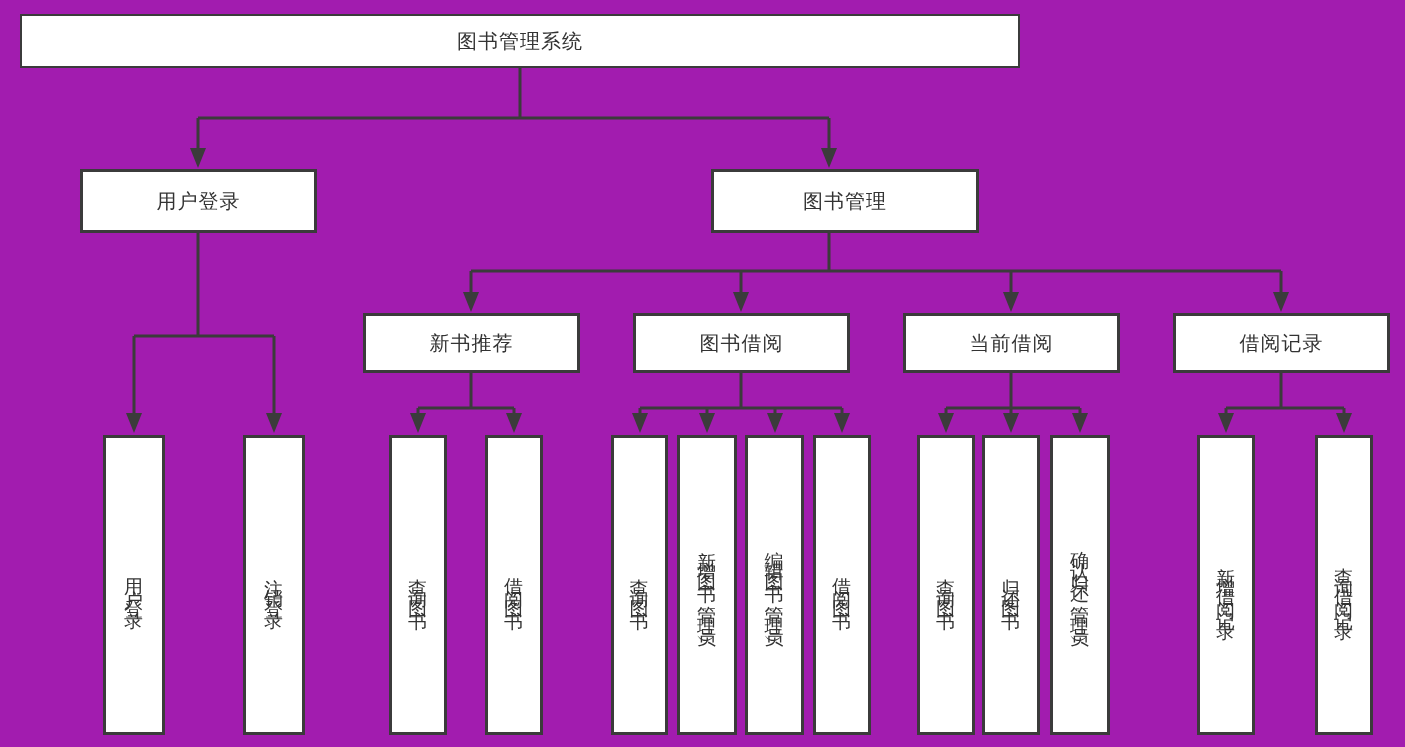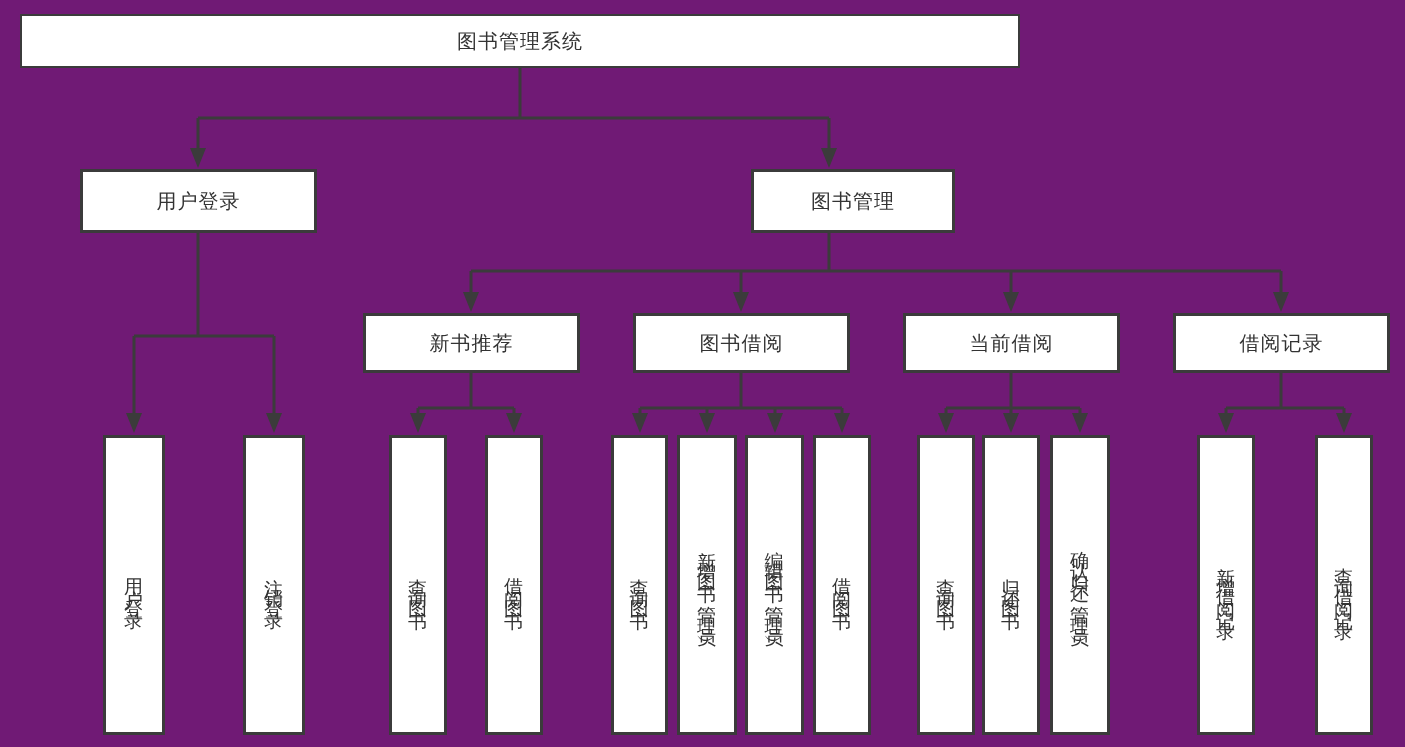--- a/index.html
+++ b/index.html
@@ -1,20 +1,20 @@
 <!DOCTYPE html>
 <html><head>
 <meta charset="utf-8">
 <style>
   html, body { margin: 0; padding: 0; background: #ffffff; }
   #canvas {
     position: relative;
     width: 1405px;
     height: 747px;
-    background: #701a75;
+    background: #a21caf;
     font-family: "Liberation Sans", sans-serif;
     overflow: hidden;
   }
   #connectors { position: absolute; left: 0; top: 0; z-index: 1; }
   .node {
     position: absolute;
     background: #ffffff;
     border: 3px solid #3b3b3b;
     box-sizing: border-box;
     display: flex;
@@ -85,21 +85,21 @@
     </g>
   </svg>
 
   <div class="node root" style="left:20px; top:14px; width:1000px; height:54px;">
     <span class="hlabel">图书管理系统</span>
   </div>
 
   <div class="node" style="left:80px; top:169px; width:237px; height:64px;">
     <span class="hlabel">用户登录</span>
   </div>
-  <div class="node" style="left:711px; top:169px; width:204px; height:64px;margin-left:40px;">
+  <div class="node" style="left:711px; top:169px; width:268px; height:64px;">
     <span class="hlabel">图书管理</span>
   </div>
 
   <div class="node" style="left:363px; top:313px; width:217px; height:60px;font-family:Liberation Serif, serif;">
     <span class="hlabel">新书推荐</span>
   </div>
   <div class="node" style="left:633px; top:313px; width:217px; height:60px;justify-content:center;">
     <span class="hlabel">图书借阅</span>
   </div>
   <div class="node" style="left:903px; top:313px; width:217px; height:60px;">

